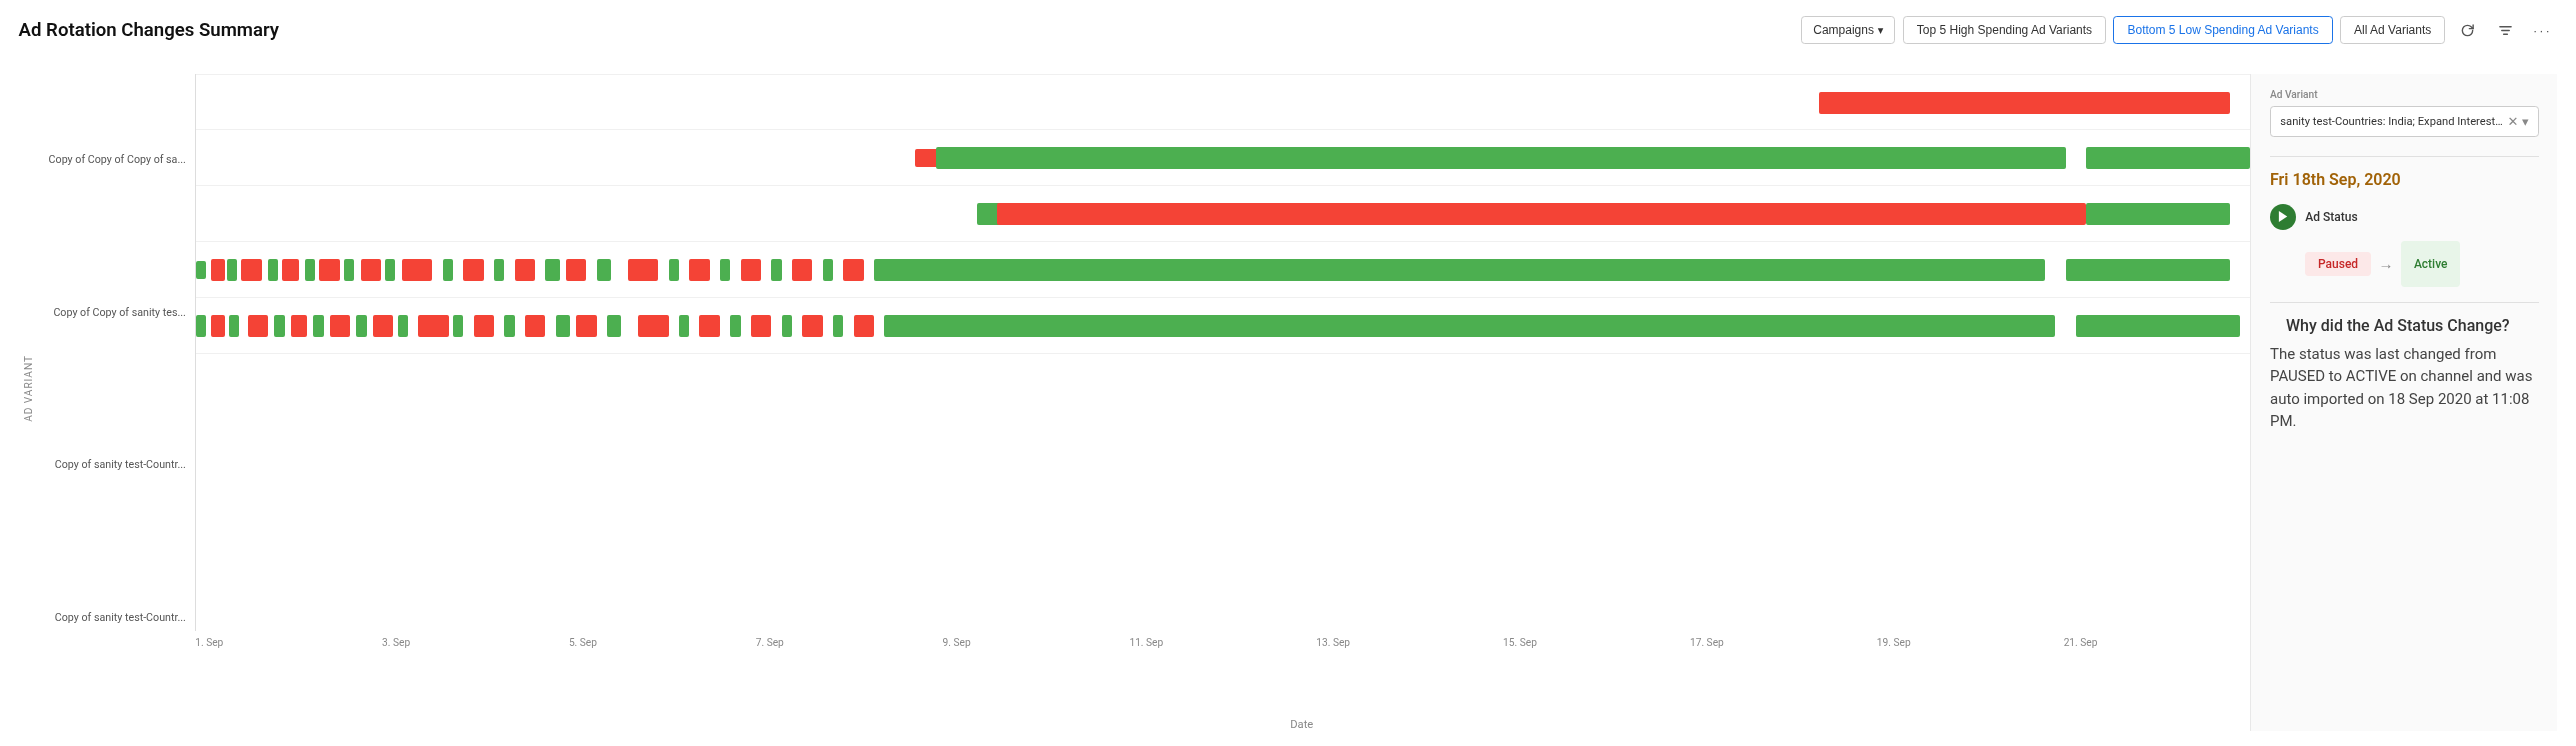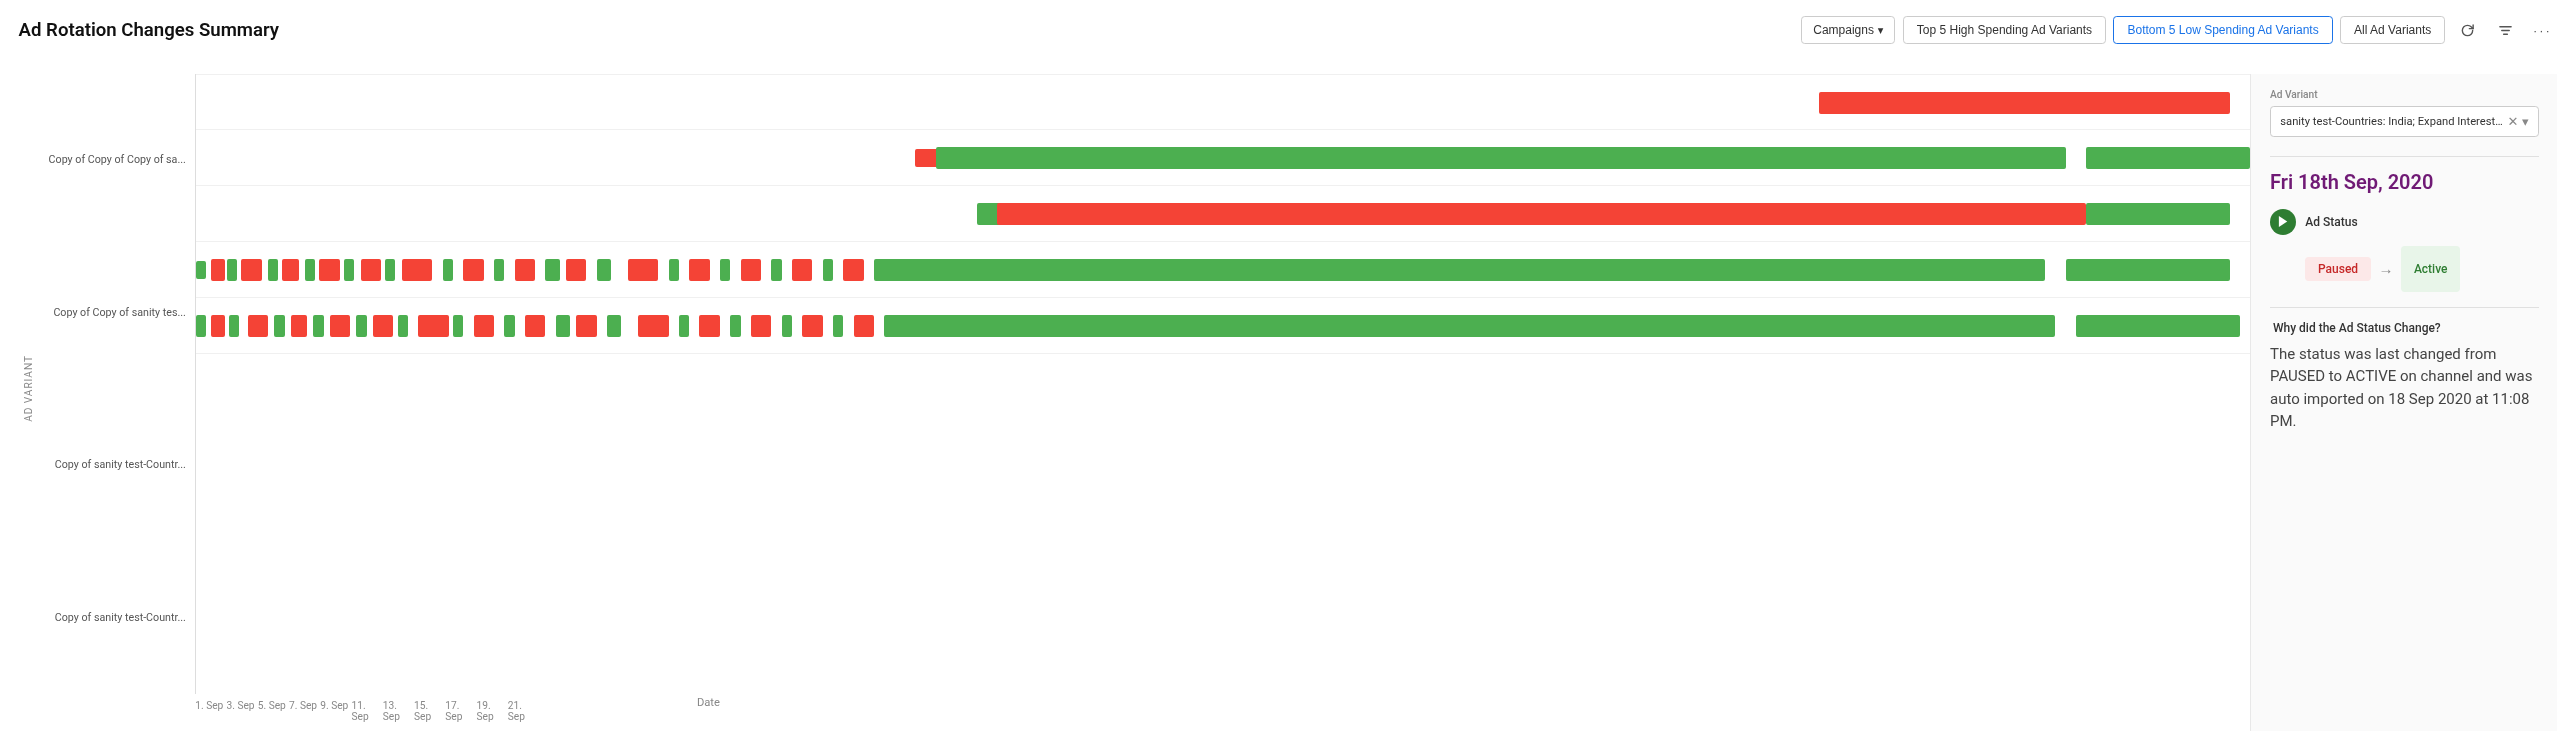--- a/index.html
+++ b/index.html
@@ -220,23 +220,23 @@
       white-space: nowrap;
     }
     .ad-variant-select-icons {
       display: flex;
       align-items: center;
       gap: 3.7px;
       flex-shrink: 0;
       margin-left: 3.7px;
     }
     .date-heading {
-      font-size: 20px;
+      font-size: 16px;
       font-weight: 600;
-      color: #701a75;
+      color: #a16207;
       margin-bottom: 15px;
     }
     .status-row {
       display: flex;
       align-items: center;
       gap: 9.3px;
       margin-bottom: 11.2px;
     }
     .play-icon {
       width: 26px;
@@ -274,25 +274,25 @@
       background: #e8f5e9;
       color: #2e7d32;
       font-size: 12px;
       font-weight: 500;
     }
     .arrow-icon {
       color: #888;
       font-size: 15px;
     }
     .change-reason-label {
-      font-size: 12px;
+      font-size: 16px;
       font-weight: 500;
       color: #333;
       margin-bottom: 7.4px;
-      margin-left: 3px;
+      margin-left: 16px;
     }
     .change-reason-text {
       font-size: 15px;
       color: #444;
       line-height: 1.5;
     }
     .divider {
       border: none;
       border-top: 0.9px solid #e0e0e0;
       margin: 13px 0;
@@ -446,21 +446,21 @@
               <div class="bar-container bar-green" style="left:28.5%;width:0.5%;"></div>
               <div class="bar-container bar-red" style="left:29.5%;width:1%;"></div>
               <div class="bar-container bar-green" style="left:31%;width:0.5%;"></div>
               <div class="bar-container bar-red" style="left:32%;width:1%;"></div>
 
               <div class="bar-container bar-green" style="left:33.5%; width:57%;"></div>
               <div class="bar-container bar-green" style="left:91.5%; width:8%;"></div>
             </div>
           </div>
 
-          <div style="display:flex; ">
+          <div style="display:flex; flex-direction:column;gap:48px;">
             <div class="x-axis">
               <div class="x-tick">1. Sep</div>
               <div class="x-tick">3. Sep</div>
               <div class="x-tick">5. Sep</div>
               <div class="x-tick">7. Sep</div>
               <div class="x-tick">9. Sep</div>
               <div class="x-tick">11. Sep</div>
               <div class="x-tick">13. Sep</div>
               <div class="x-tick">15. Sep</div>
               <div class="x-tick">17. Sep</div>

